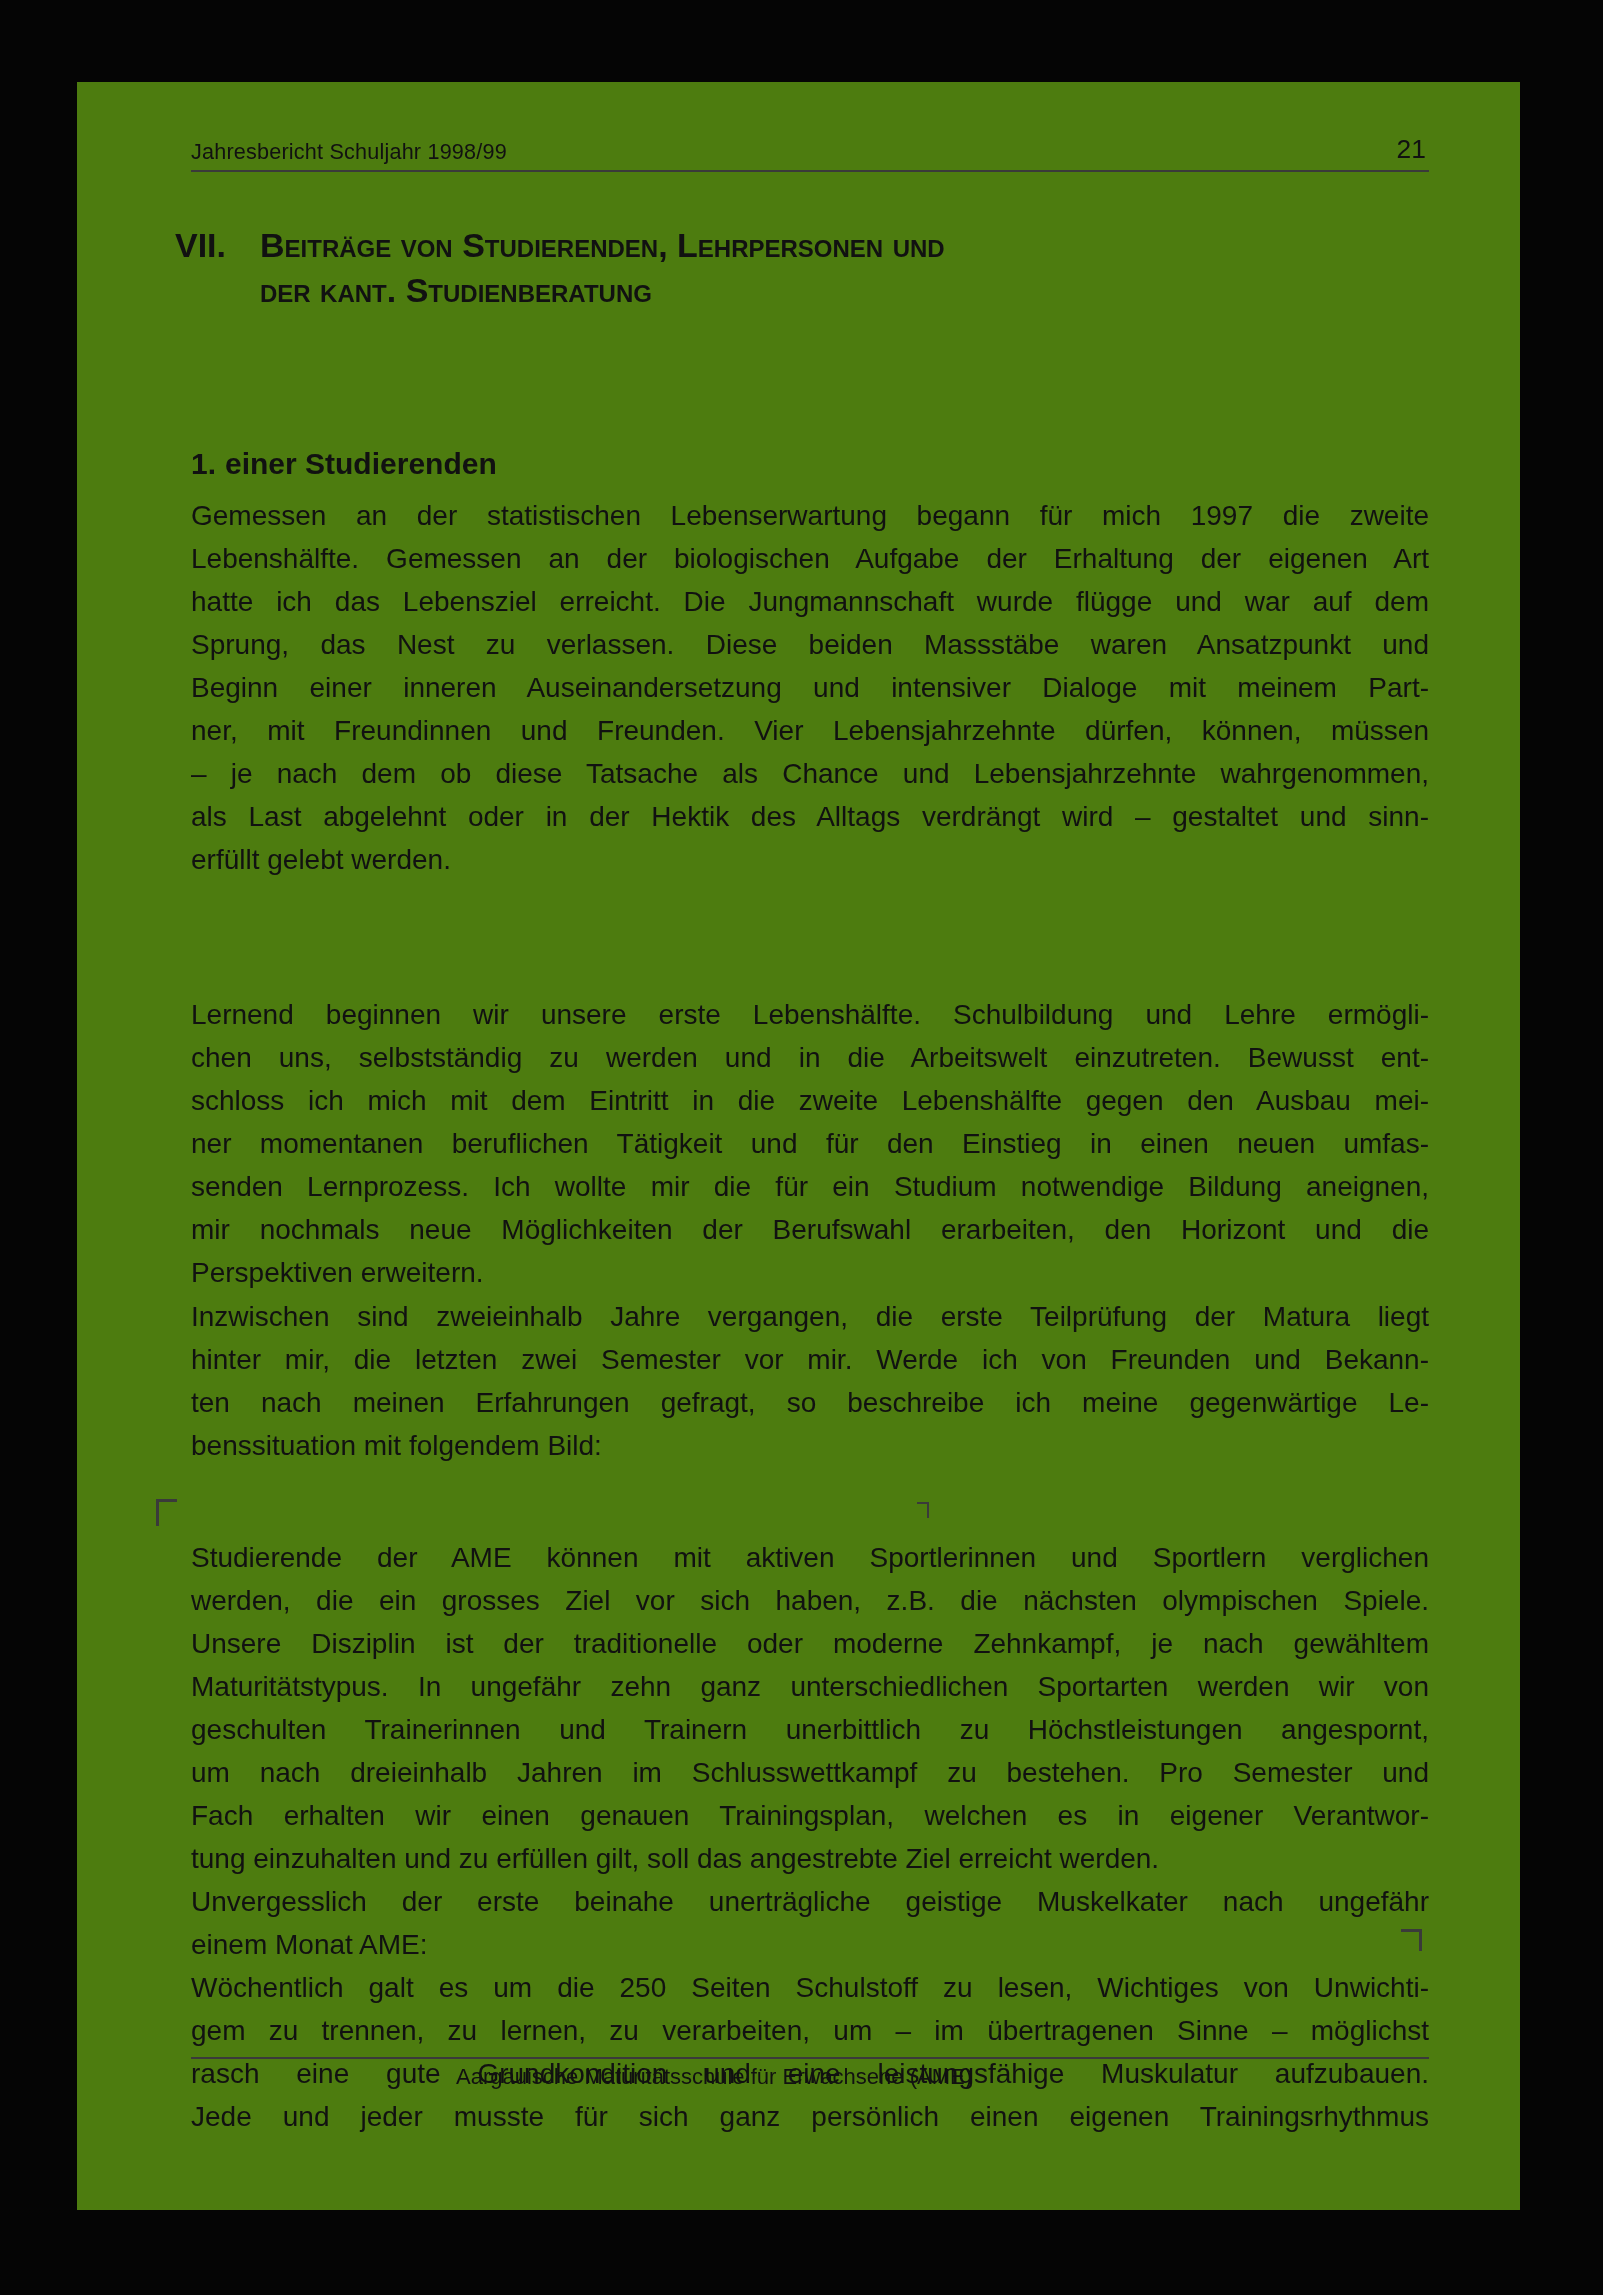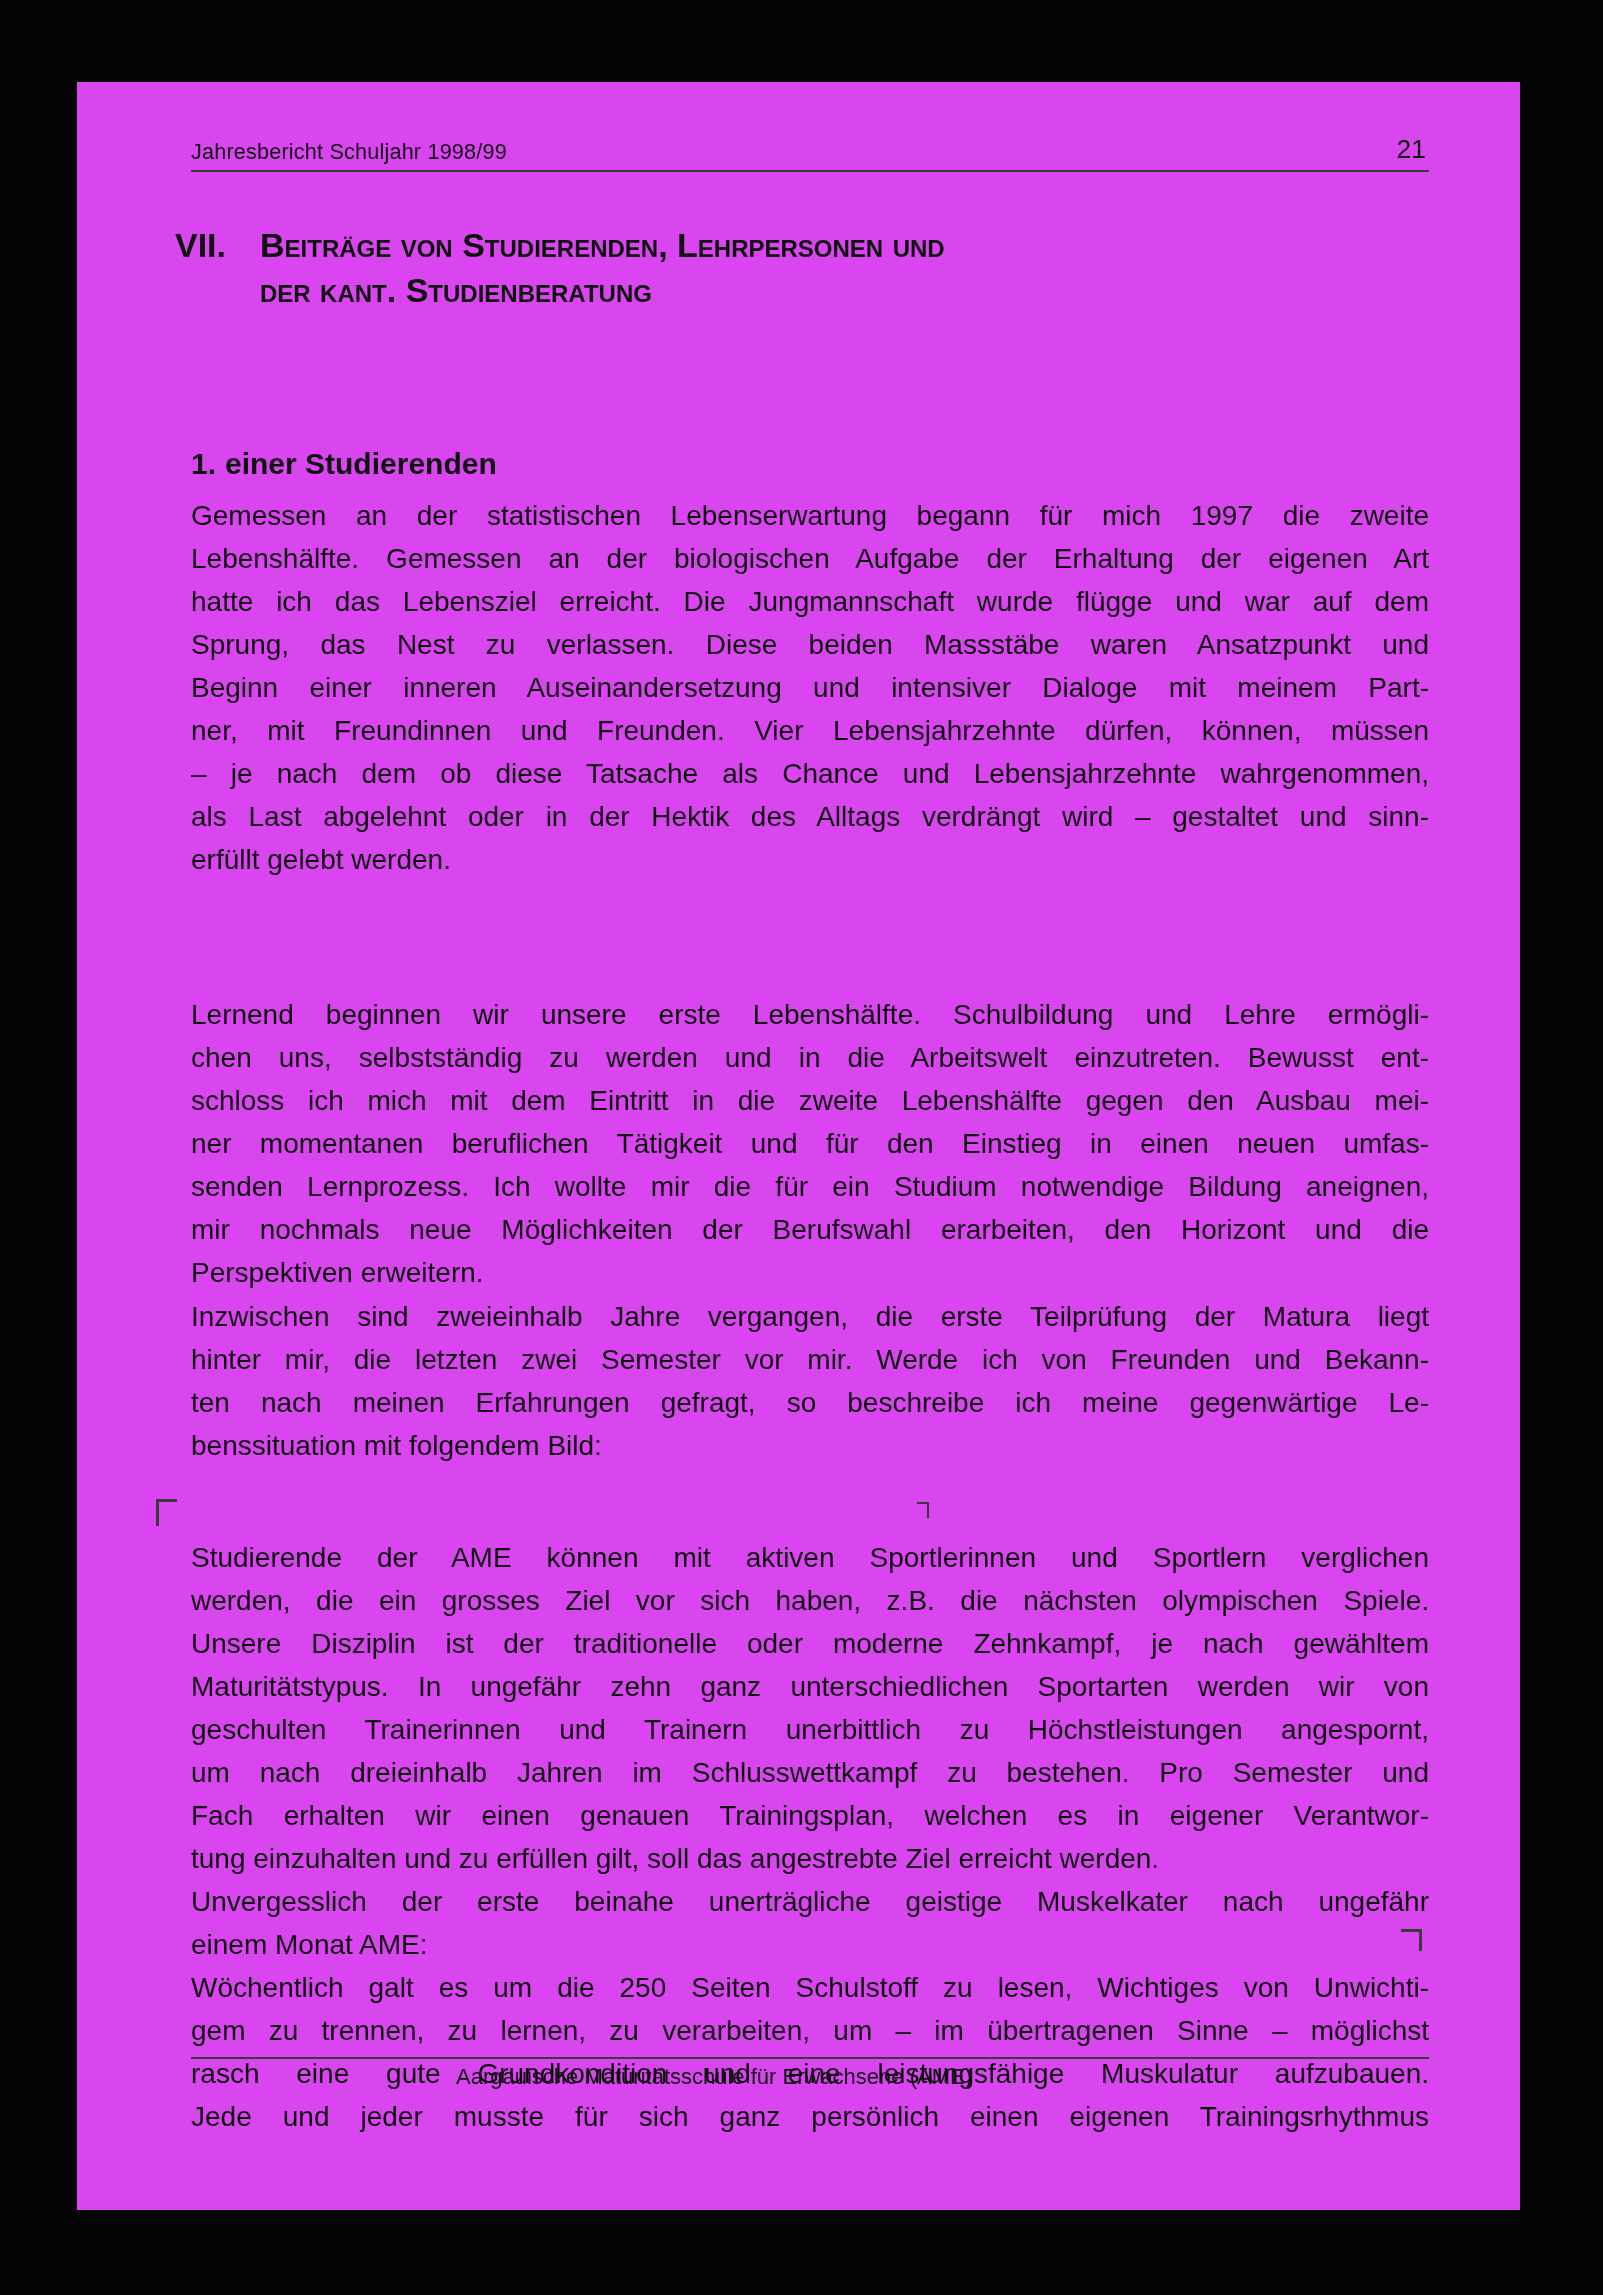--- a/index.html
+++ b/index.html
@@ -14,21 +14,21 @@
       overflow: hidden;
       font-family: "Liberation Sans", sans-serif;
       color: #111111;
     }
     .page {
       position: absolute;
       left: 77px;
       top: 82px;
       width: 1443px;
       height: 2128px;
-      background: #d946ef;
+      background: #4d7c0f;
     }
     .running-head {
       position: absolute;
       left: 114px;
       top: 53px;
       width: 1238px;
       height: 35px;
       border-bottom: 2.4px solid #3a3a3a;
     }
     .running-head .title {

